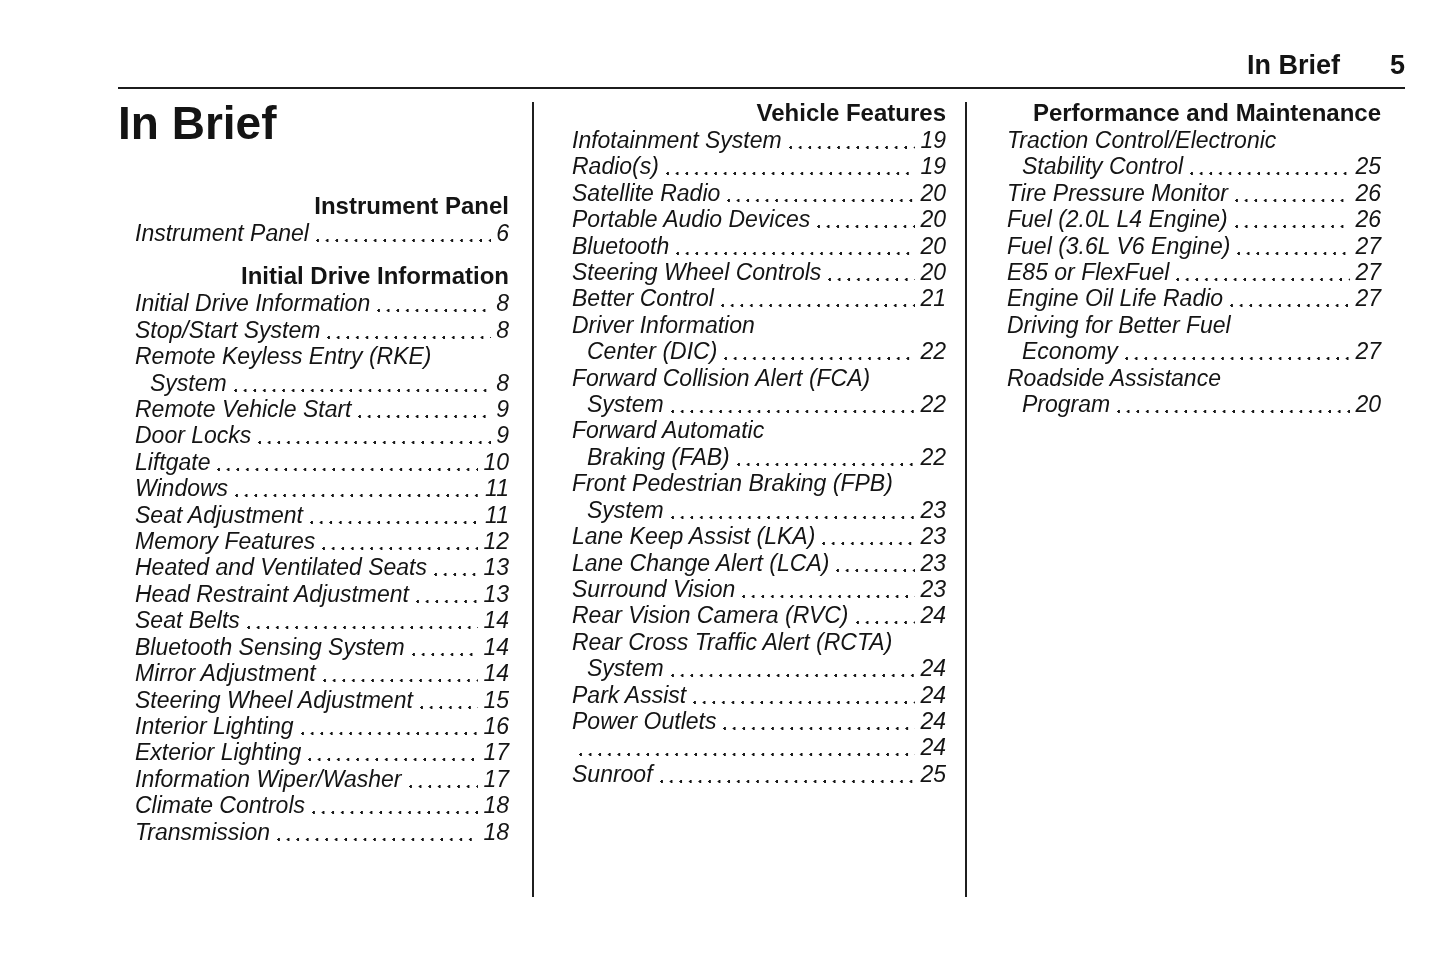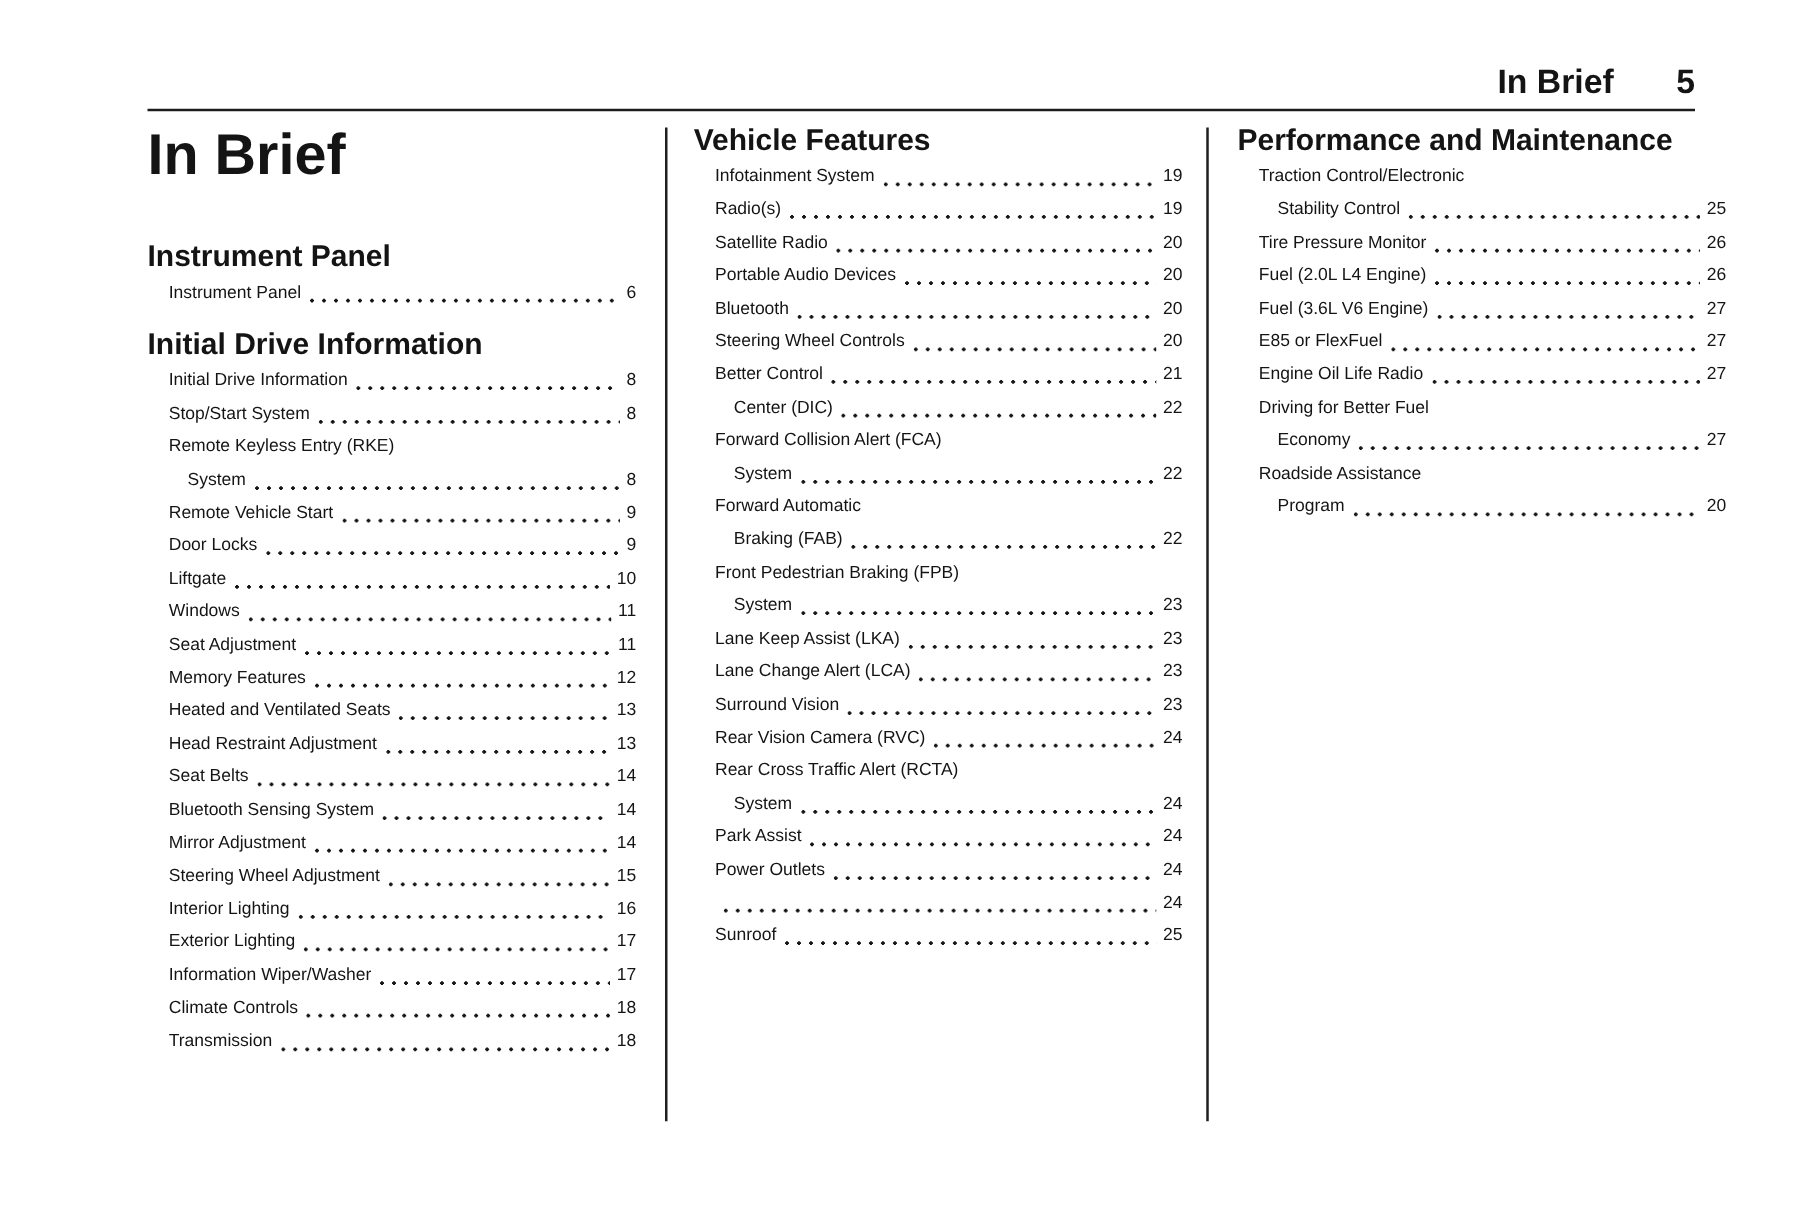--- a/index.html
+++ b/index.html
@@ -10,21 +10,21 @@
     font-family: "Liberation Sans", sans-serif;
     -webkit-font-smoothing: antialiased;
   }
   body {
     width: 1445px;
     height: 965px;
     overflow: hidden;
     position: relative;
   }
   .page {
-    margin: 0 89px 0 118px; 
+    margin: 0 40px 0 118px; 
   }
   
   .running-header {
     display: flex;
     justify-content: flex-end;
     align-items: baseline;
     gap: 50px;
     padding-top: 50px;
     padding-bottom: 7px;
     border-bottom: 2px solid #1c1c1c;
@@ -55,26 +55,28 @@
     margin: 0 0 45px 0;
   }
   .section { margin: 0; }
   .section + .section { margin-top: 16px; }
 
   .section-heading {
     font-size: 24px;
     line-height: 28px;
     font-weight: bold;
     white-space: nowrap;
+    text-align: right;
   }
   
   .entry {
-    font-size: 14px;
+    font-size: 23px;
     line-height: 26.4px;
     padding-left: 17px;
+    font-style: italic;
   }
   .row { display: flex; }
   .entry-line1 { white-space: nowrap; }
   .row.cont { padding-left: 15px; }
   .lbl { white-space: nowrap; }
   .dots {
     flex: 1 1 auto;
     min-width: 14px;
     margin-left: 7px;
     background-image: radial-gradient(circle 1.6px at 1.7px 1.7px, #161616 97%, rgba(0,0,0,0) 100%);
@@ -250,20 +252,21 @@
             <span class="lbl">Steering Wheel Controls</span>
             <span class="dots"></span>
             <span class="pg">20</span>
           </div>
           <div class="entry row">
             <span class="lbl">Better Control</span>
             <span class="dots"></span>
             <span class="pg">21</span>
           </div>
           <div class="entry">
+            <div class="entry-line1">Driver Information</div>
             <div class="row cont">
               <span class="lbl">Center (DIC)</span>
               <span class="dots"></span>
               <span class="pg">22</span>
             </div>
           </div>
           <div class="entry">
             <div class="entry-line1">Forward Collision Alert (FCA)</div>
             <div class="row cont">
               <span class="lbl">System</span>

